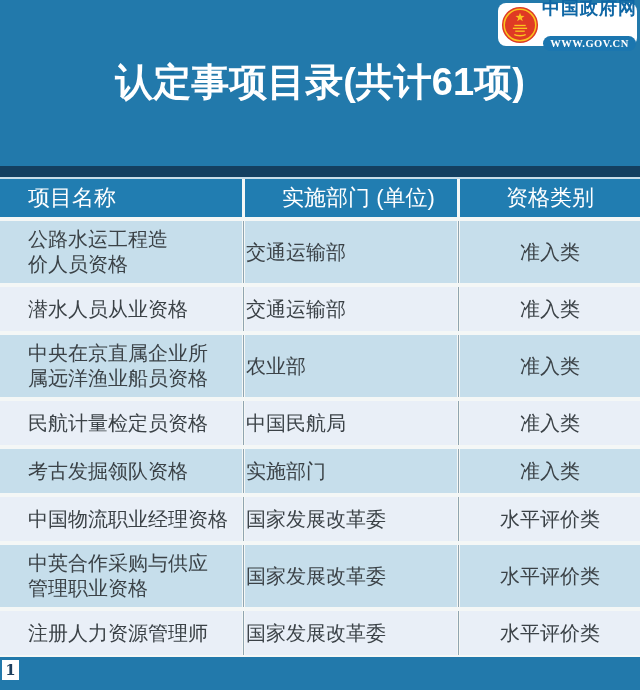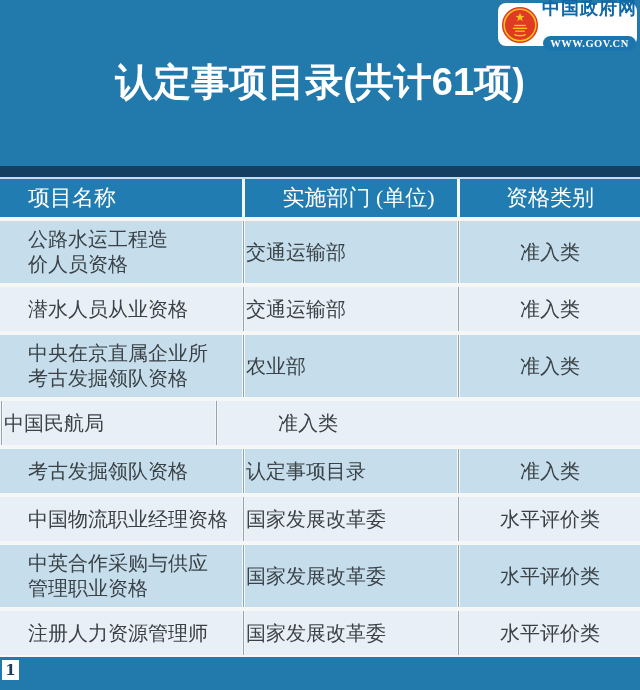--- a/index.html
+++ b/index.html
@@ -56,21 +56,21 @@
     background:var(--gap-white,#f4f7f6);overflow:hidden;
   }
   .table-header-row{
     height:38px;flex:none;display:flex;align-items:center;
     background:var(--header-blue,#217db1);
     color:#fff;font-size:22px;
   }
   .c1{width:242px;flex:none;box-sizing:border-box;padding-left:28px;}
   .c2{width:212px;flex:none;box-sizing:border-box;}
   .c3{width:180px;flex:none;box-sizing:border-box;text-align:center;}
-  .hdr-center{text-align:center;padding-left:15px;font-family:Liberation Serif, serif;}
+  .hdr-center{text-align:center;padding-left:15px;}
   .sep{width:3px;flex:none;align-self:stretch;background:var(--gap-white,#f4f7f6);}
   .row .sep{
     background:linear-gradient(to right,
       var(--gap-white,#f4f7f6) 0 1px,
       var(--divider-line,#90a5b0) 1px 2px,
       var(--gap-white,#f4f7f6) 2px 3px);
   }
   .table-body{display:flex;flex-direction:column;flex:1;}
   .row{
     display:flex;align-items:center;
@@ -151,38 +151,39 @@
   <div class="row row-light">
     <div class="c1 name-cell">潜水人员从业资格</div>
     <div class="sep"></div>
     <div class="c2 dept-cell">交通运输部</div>
     <div class="sep"></div>
     <div class="c3">准入类</div>
   </div>
 
   <div class="row row-dark row-tall">
     <div class="c1 name-cell">中央在京直属企业所
-考古发掘领队资格</div>
+属远洋渔业船员资格</div>
     <div class="sep"></div>
     <div class="c2 dept-cell">农业部</div>
     <div class="sep"></div>
     <div class="c3">准入类</div>
   </div>
 
   <div class="row row-light">
+    <div class="c1 name-cell">民航计量检定员资格</div>
     <div class="sep"></div>
     <div class="c2 dept-cell">中国民航局</div>
     <div class="sep"></div>
     <div class="c3">准入类</div>
   </div>
 
   <div class="row row-dark">
     <div class="c1 name-cell">考古发掘领队资格</div>
     <div class="sep"></div>
-    <div class="c2 dept-cell">认定事项目录</div>
+    <div class="c2 dept-cell">实施部门</div>
     <div class="sep"></div>
     <div class="c3">准入类</div>
   </div>
 
   <div class="row row-light">
     <div class="c1 name-cell">中国物流职业经理资格</div>
     <div class="sep"></div>
     <div class="c2 dept-cell">国家发展改革委</div>
     <div class="sep"></div>
     <div class="c3">水平评价类</div>

